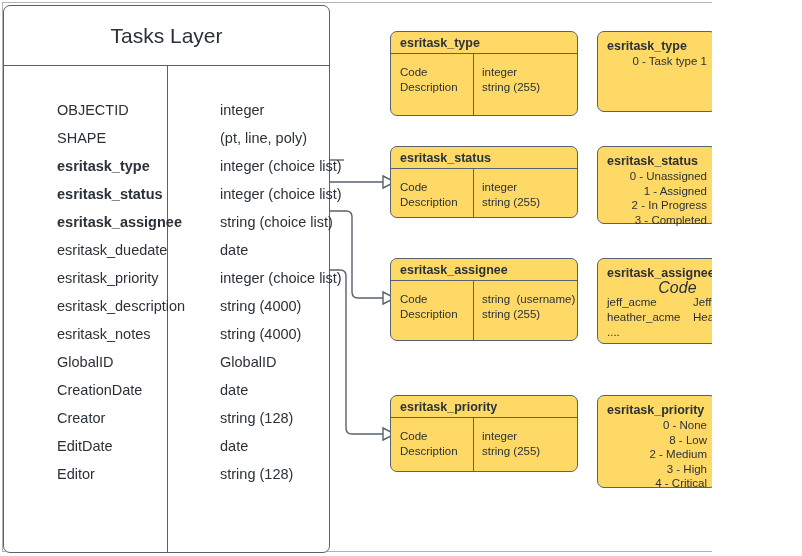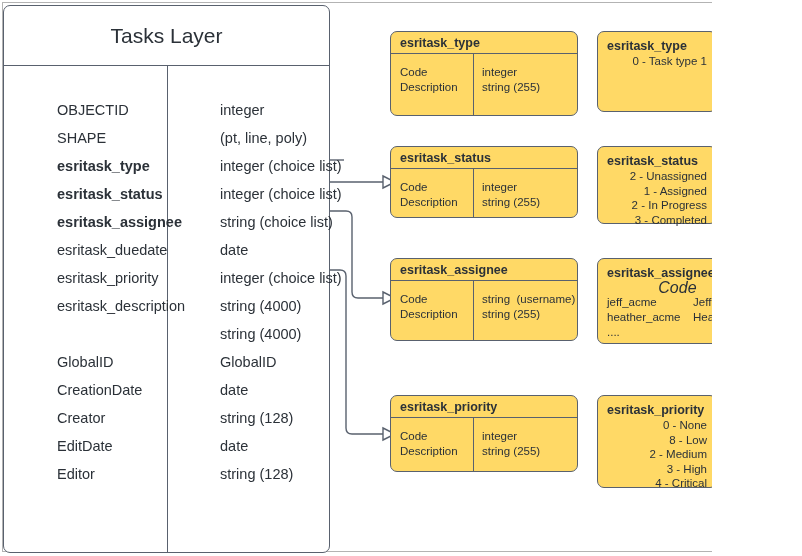--- a/index.html
+++ b/index.html
@@ -252,20 +252,21 @@
         </div>
         <div class="field-row">
           <span class="field-name">esritask_priority</span>
           <span class="field-type">integer (choice list)</span>
         </div>
         <div class="field-row">
           <span class="field-name">esritask_description</span>
           <span class="field-type">string (4000)</span>
         </div>
         <div class="field-row">
+          <span class="field-name">esritask_notes</span>
           <span class="field-type">string (4000)</span>
         </div>
         <div class="field-row">
           <span class="field-name">GlobalID</span>
           <span class="field-type">GlobalID</span>
         </div>
         <div class="field-row">
           <span class="field-name">CreationDate</span>
           <span class="field-type">date</span>
         </div>
@@ -330,21 +331,21 @@
     </div>
   </div>
 
   <div class="dom-values" style="left:597px; top:31px; width:120px; height:81px;">
     <div class="dom-values-title">esritask_type</div>
     <div class="dom-values-line">0 - Task type 1</div>
   </div>
 
   <div class="dom-values" style="left:597px; top:146px; width:120px; height:78px;">
     <div class="dom-values-title">esritask_status</div>
-    <div class="dom-values-line">2 - Unassigned</div>
+    <div class="dom-values-line">0 - Unassigned</div>
     <div class="dom-values-line">1 - Assigned</div>
     <div class="dom-values-line">2 - In Progress</div>
     <div class="dom-values-line">3 - Completed</div>
   </div>
 
   <div class="dom-values" style="left:597px; top:258px; width:200px; height:86px;">
     <div class="dom-values-title">esritask_assignee</div>
     <div class="kv-head">
       <span class="kv-c1">Code</span><span class="kv-c2">Label</span>
     </div>

